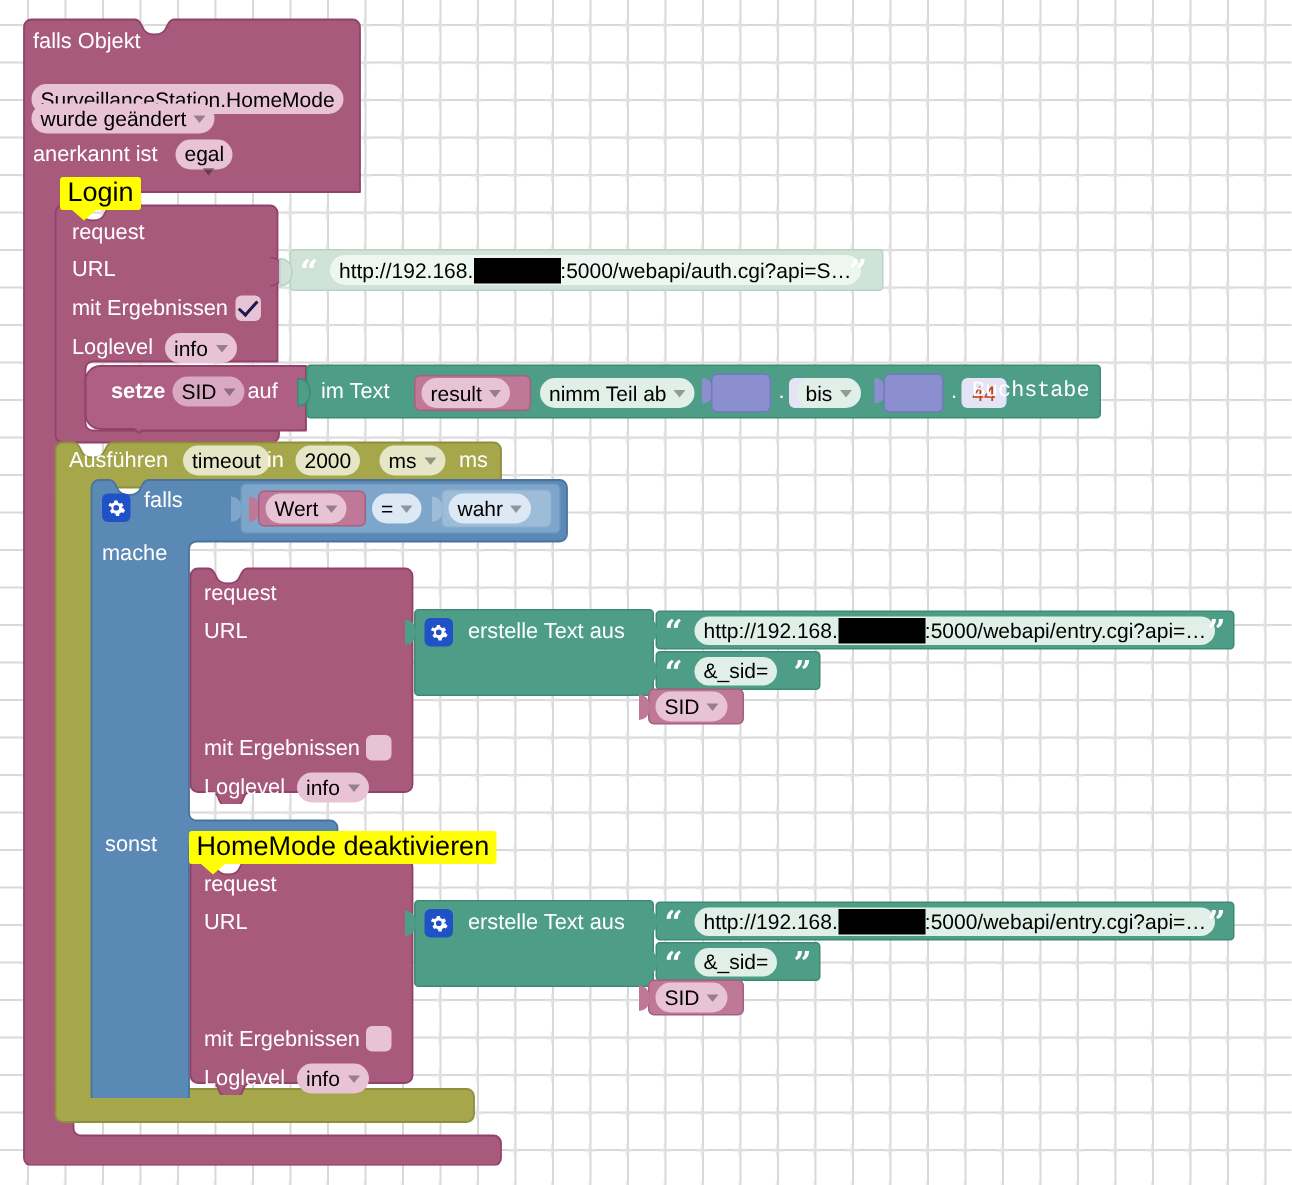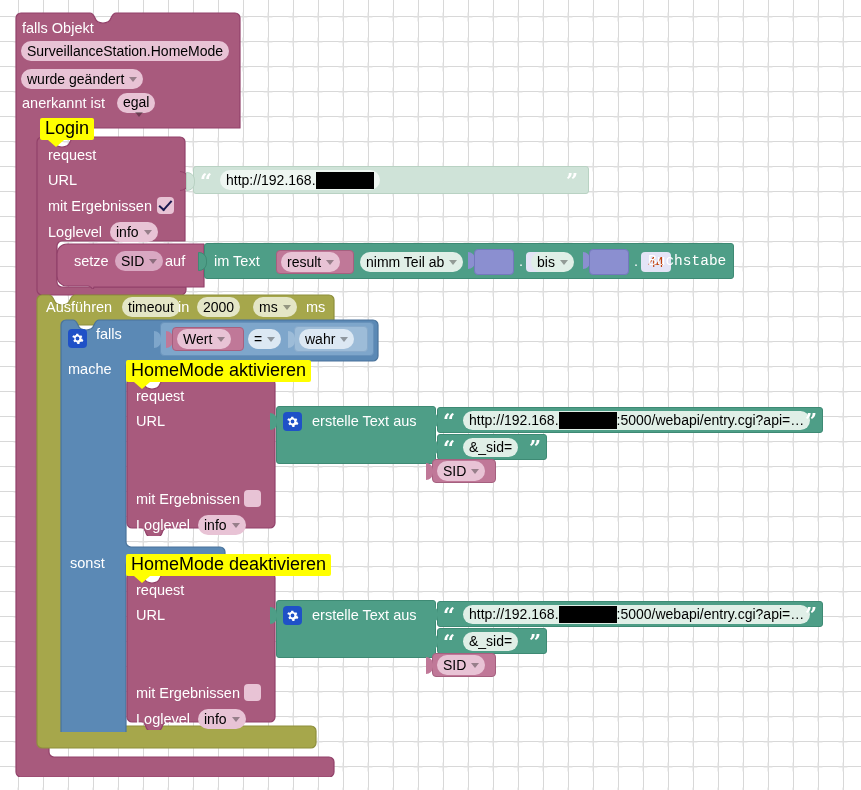--- a/index.html
+++ b/index.html
@@ -125,21 +125,21 @@
     <path d="M2,6 a5,5 0 0 1 5,-5 L74,1 l2,0 c3,0 4,3 5,5 c1,3 3,5 8,5 c5,0 7,-2 8,-5 c1,-2 2,-5 5,-5 l2,0 L221,1 a5,5 0 0 1 5,5
              L226,116
              L40,116
              a5,5 0 0 0 -5,5
              L35,740
              a5,5 0 0 0 5,5
              L315,745 a5,5 0 0 1 5,5 L320,760 a5,5 0 0 1 -5,5 L7,765 a5,5 0 0 1 -5,-5 Z" fill="#a85a7d" stroke="#92416a" stroke-width="1.2" stroke-linejoin="round"></path>
   </svg>
 
   <div class="lbl" style="left:22px;top:21px;">falls Objekt</div>
-  <div class="field pink" style="left:21px;top:41px;">SurveillanceStation.HomeMode</div>
+  <div class="field pink" style="left:21px;top:56px;">SurveillanceStation.HomeMode</div>
   <div class="field pink" style="left:21px;top:69px;">
     <span>wurde geändert</span>
         <i class="caret"></i>
   </div>
   <div class="lbl" style="left:22px;top:96px;">anerkannt ist</div>
   <div class="field pink" style="left:117px;top:93px;flex-direction:column;">
     <span>egal</span>
         <i class="caret"></i>
   </div>
 
@@ -158,36 +158,37 @@
 
   <div class="lbl" style="left:48px;top:148px;">request</div>
   <div class="lbl" style="left:48px;top:173px;">URL</div>
 
   <div class="blk" style="left:193px;top:166px;width:396px;height:28px;background:#cfe3d8;border:1px solid #b9d2c3;border-radius:3px;"></div>
   <div class="plug" style="left:186px;top:172px;background:#cfe3d8;border:1px solid #b9d2c3;"></div>
   <div class="quote" style="left:200px;top:170px;color:#ffffff;">“</div>
   <div class="field mint" style="left:220px;top:170px;height:20px;background:#eef6f1;">
         <span>http://192.168.</span>
         <span style="display: inline-block; background: rgb(0, 0, 0); width: 58px; height: 17px; vertical-align: -4px;"></span>
+        <span>:5000/webapi/auth.cgi?api=S…</span>
       </div>
   <div class="quote" style="left:566px;top:170px;color:#ffffff;">”</div>
 
   <div class="lbl" style="left:48px;top:199px;">mit Ergebnissen</div>
   <div class="chk on" style="left:157px;top:197px;"></div>
 
   <div class="lbl" style="left:48px;top:225px;">Loglevel</div>
   <div class="field pink" style="left:110px;top:222px;">
     <span>info</span>
         <i class="caret"></i>
   </div>
 
   <svg style="position:absolute;left:56px;top:243px;" width="160" height="46" xmlns="http://www.w3.org/2000/svg">
     <path d="M11,1 a10,10 0 0 0 -10,10 L1,33 a10,10 0 0 0 10,10 L32,43 c3,0 4,2 5,4 L38,44 L148,44 L148,1 Z" fill="#b05f84" stroke="#92416a" stroke-width="1.2" stroke-linejoin="round"></path>
   </svg>
-  <div class="lbl" style="left:74px;top:254px;">setze</div>
+  <div class="lbl" style="left:74px;top:254px;font-weight:bold;">setze</div>
   <div class="field pinkd" style="left:115px;top:251px;">
     <span>SID</span>
         <i class="caret"></i>
   </div>
   <div class="lbl" style="left:165px;top:254px;">auf</div>
 
   <div class="blk" style="left:204px;top:243px;width:530px;height:36px;background:#4e9e87;border:1px solid #3e8a74;border-radius:3px;"></div>
   <div class="plug" style="left:198px;top:252px;background:#4e9e87;border:1px solid #3e8a74;"></div>
   <div class="lbl" style="left:214px;top:254px;">im Text</div>
   <div class="socket" style="left:270px;top:252px;background:#4e9e87;"></div>
@@ -264,21 +265,20 @@
         <i class="caret"></i>
   </div>
 
   <div class="lbl" style="left:68px;top:362px;">mache</div>
   <div class="lbl" style="left:70px;top:556px;">sonst</div>
 
   <svg style="position:absolute;left:126px;top:378px;" width="180" height="158" xmlns="http://www.w3.org/2000/svg">
     <path d="M1,6 a5,5 0 0 1 5,-5 L13,1 c3,0 4,3 5,5 c1,3 3,5 8,5 c5,0 7,-2 8,-5 c1,-2 2,-5 5,-5 L144,1 a5,5 0 0 1 5,5
              L149,145 a5,5 0 0 1 -5,5 L41,150 c-3,0 -4,2 -5,5 c-1,3 -3,5 -8,5 c-5,0 -7,-2 -8,-5 c-1,-3 -2,-5 -5,-5 L6,150 a5,5 0 0 1 -5,-5 Z" fill="#a85a7d" stroke="#92416a" stroke-width="1.2" stroke-linejoin="round"></path>
   </svg>
-  <div class="yellowlbl" style="left:126px;top:360px;">HomeMode aktivieren</div>
   <div class="lbl" style="left:136px;top:389px;">request</div>
   <div class="lbl" style="left:136px;top:414px;">URL</div>
   <div class="socket" style="left:268px;top:412px;background:#a85a7d;"></div>
 
   <div class="blk" style="left:276px;top:406px;width:160px;height:58px;background:#4e9e87;border:1px solid #3e8a74;border-radius:3px;"></div>
   <div class="plug" style="left:270px;top:413px;background:#4e9e87;"></div>
   <div class="gear" style="left:283px;top:412px;">
     <svg width="13" height="13" viewBox="0 0 24 24" xmlns="http://www.w3.org/2000/svg">
       <path fill="#ffffff" d="M12 8.5a3.5 3.5 0 1 0 0 7 3.5 3.5 0 0 0 0-7zm9 3.5c0 .5-.04 1-.12 1.48l2.05 1.6-2 3.46-2.42-.97a7.9 7.9 0 0 1-2.56 1.48L15.6 22h-4l-.35-2.45a7.9 7.9 0 0 1-2.56-1.48l-2.42.97-2-3.46 2.05-1.6a8.3 8.3 0 0 1 0-2.96L2.27 9.42l2-3.46 2.42.97a7.9 7.9 0 0 1 2.56-1.48L9.6 3h4l.35 2.45c.93.33 1.8.83 2.56 1.48l2.42-.97 2 3.46-2.05 1.6c.08.48.12.98.12 1.48z"></path>
     </svg>

